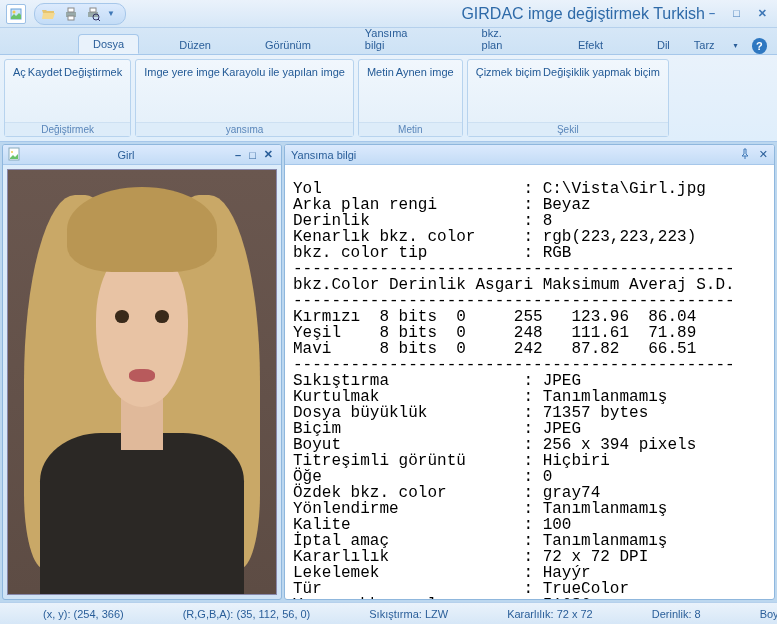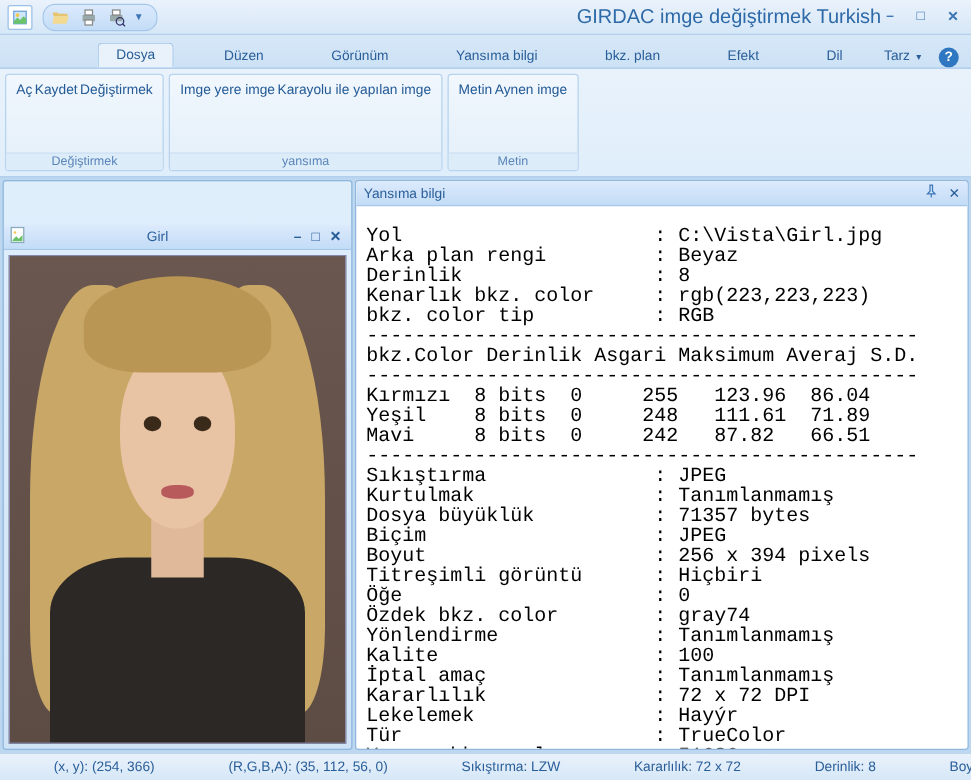--- a/index.html
+++ b/index.html
@@ -54,21 +54,21 @@
     color:#2a5e99; cursor:pointer;
     border-radius: 4px 4px 0 0;
     margin-left: 24px;
   }
   .tab.active {
     background:#e9f2fb;
     border: 1px solid #a6c7ea;
     border-bottom: 1px solid #e9f2fb;
     position:relative; z-index:2;
   }
-  .tarz-link { margin-left:auto; color:#2a5e99; padding:3px 8px; display:flex; align-items:center; gap:5px;}
+  .tarz-link { margin-left:auto; color:#2a5e99; padding:3px 8px; display:flex; align-items:center; gap:19px;}
   .help-icon {
     width:16px; height:16px; border-radius:50%;
     background:#2f78c1; color:#fff; text-align:center; line-height:16px;
     margin-left:4px; font-weight:bold; cursor:pointer;
   }
   
   .ribbon {
     background: linear-gradient(to bottom,#e9f2fb,#dfeefb);
     border-top:1px solid #a6c7ea;
     border-bottom:1px solid #a6c7ea;
@@ -109,21 +109,20 @@
     border-radius:3px;
     display:flex; flex-direction:column;
     overflow:hidden;
   }
   .child-title {
     height:20px; display:flex; align-items:center;
     background: linear-gradient(to bottom,#dceafd,#c3dcf6);
     border-bottom:1px solid #a6c7ea;
     padding:0 4px;
     color:#2a5e99;
-    margin-top:35px;
   }
   .child-title .ct-text { flex:1; text-align:center; }
   .child-title .ct-btn { color:#2a5e99; padding:0 4px; cursor:pointer; font-weight:bold;}
   .child-body { flex:1; padding:4px; display:flex; }
   .photo {
     flex:1; border:1px solid #88a; background:#555; position:relative; overflow:hidden;
   }
   
   .photo .bg { position:absolute; inset:0; background:linear-gradient(to bottom,#6a574f, #5d4c44); }
   .photo .face {
@@ -243,20 +242,27 @@
         <span>Karayolu ile yapılan imge</span>
       </div>
       <div class="group-label">yansıma</div>
     </div>
     <div class="group">
       <div class="group-body">
         <span>Metin</span>
         <span>Aynen imge</span>
       </div>
       <div class="group-label">Metin</div>
+    </div>
+    <div class="group">
+      <div class="group-body">
+        <span>Çizmek biçim</span>
+        <span>Değişiklik yapmak biçim</span>
+      </div>
+      <div class="group-label">Şekil</div>
     </div>
   </div>
 
 <div class="workspace">
   <div class="child-window">
     <div class="child-title">
       <span>
         <svg width="14" height="14" viewBox="0 0 14 14">
             <rect x="2" y="1" width="10" height="12" fill="#fff" stroke="#8ab"></rect>
             <circle cx="5" cy="5" r="1" fill="#f2c94c"></circle>

